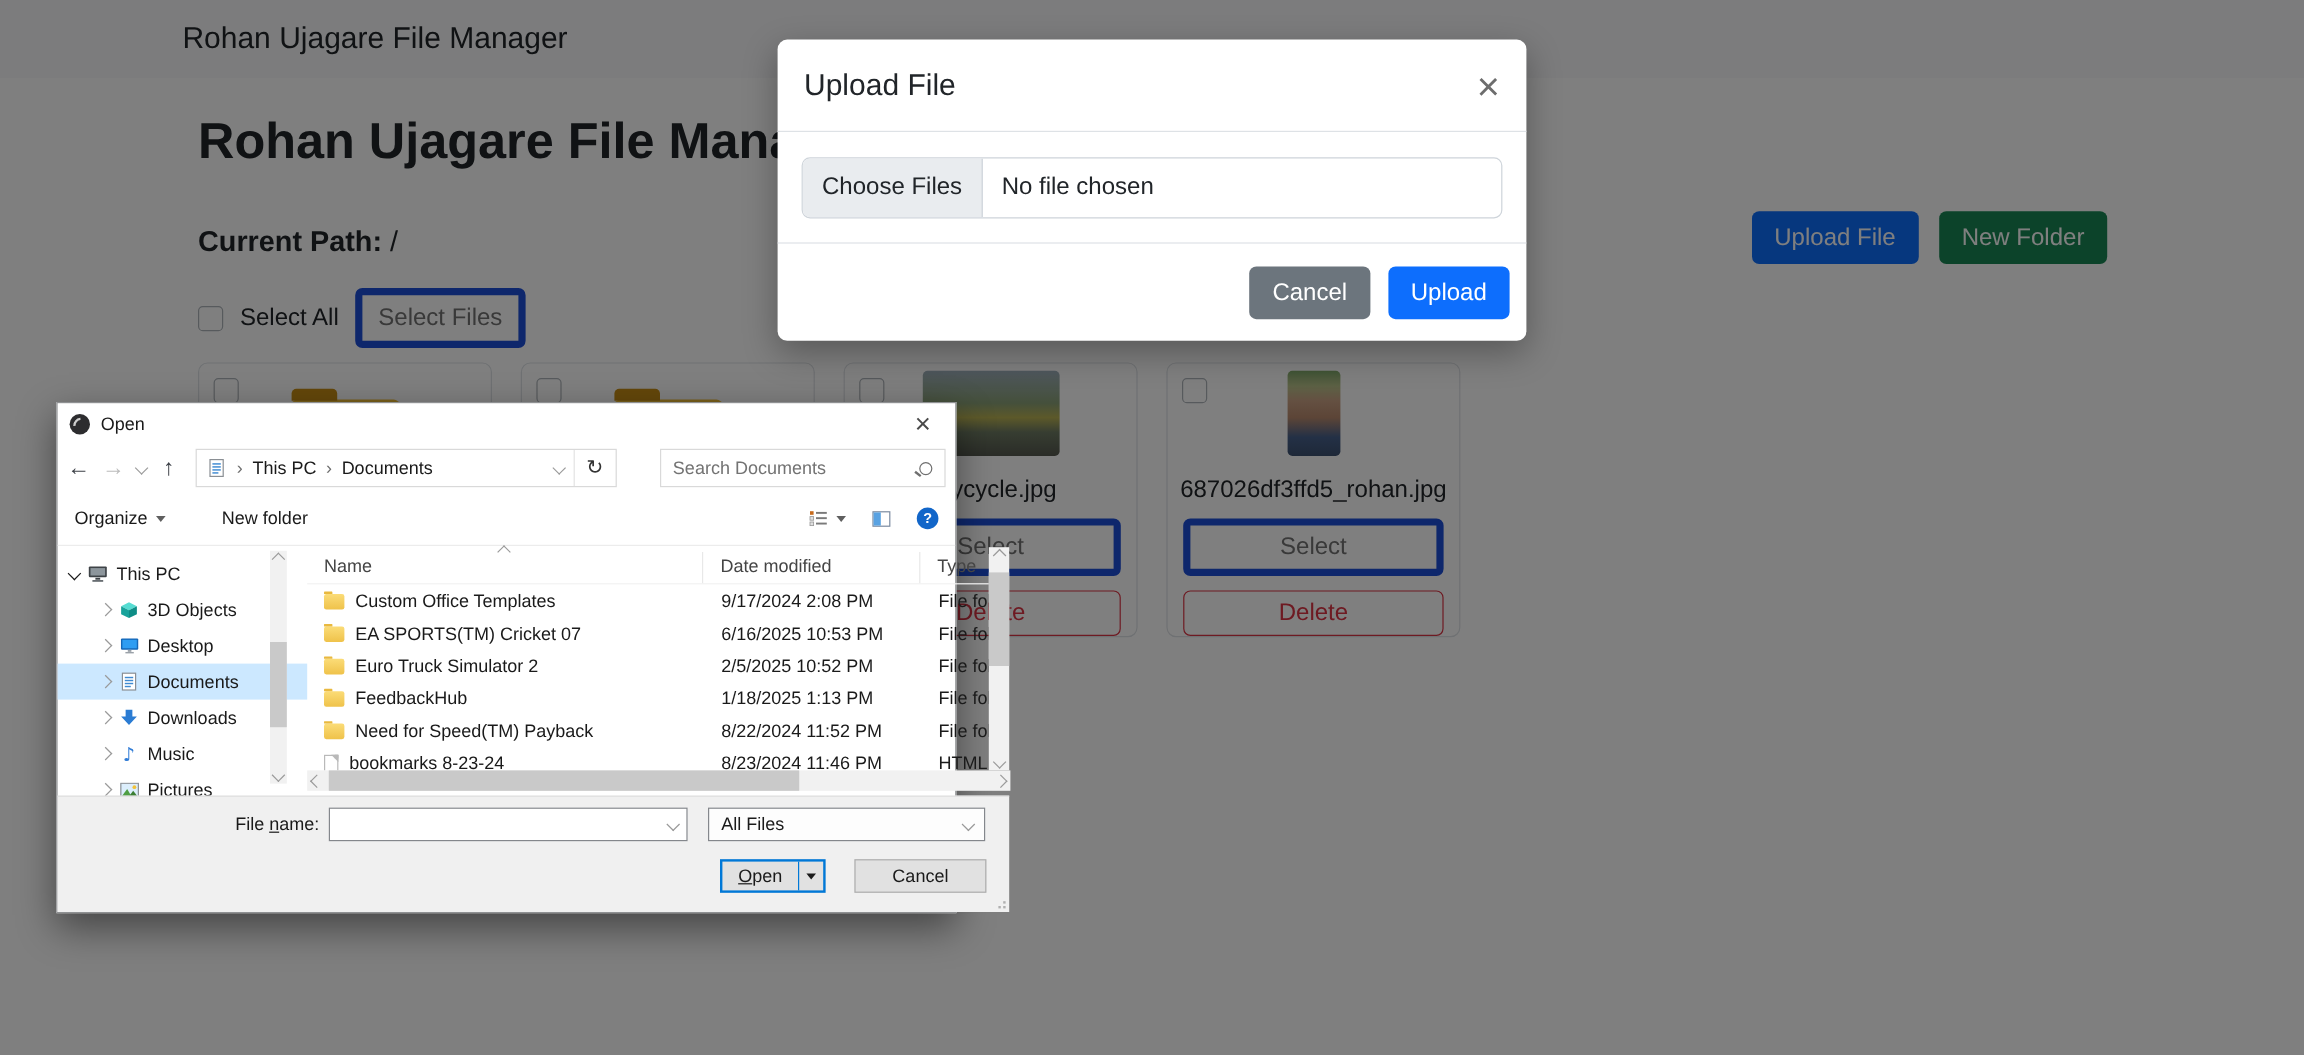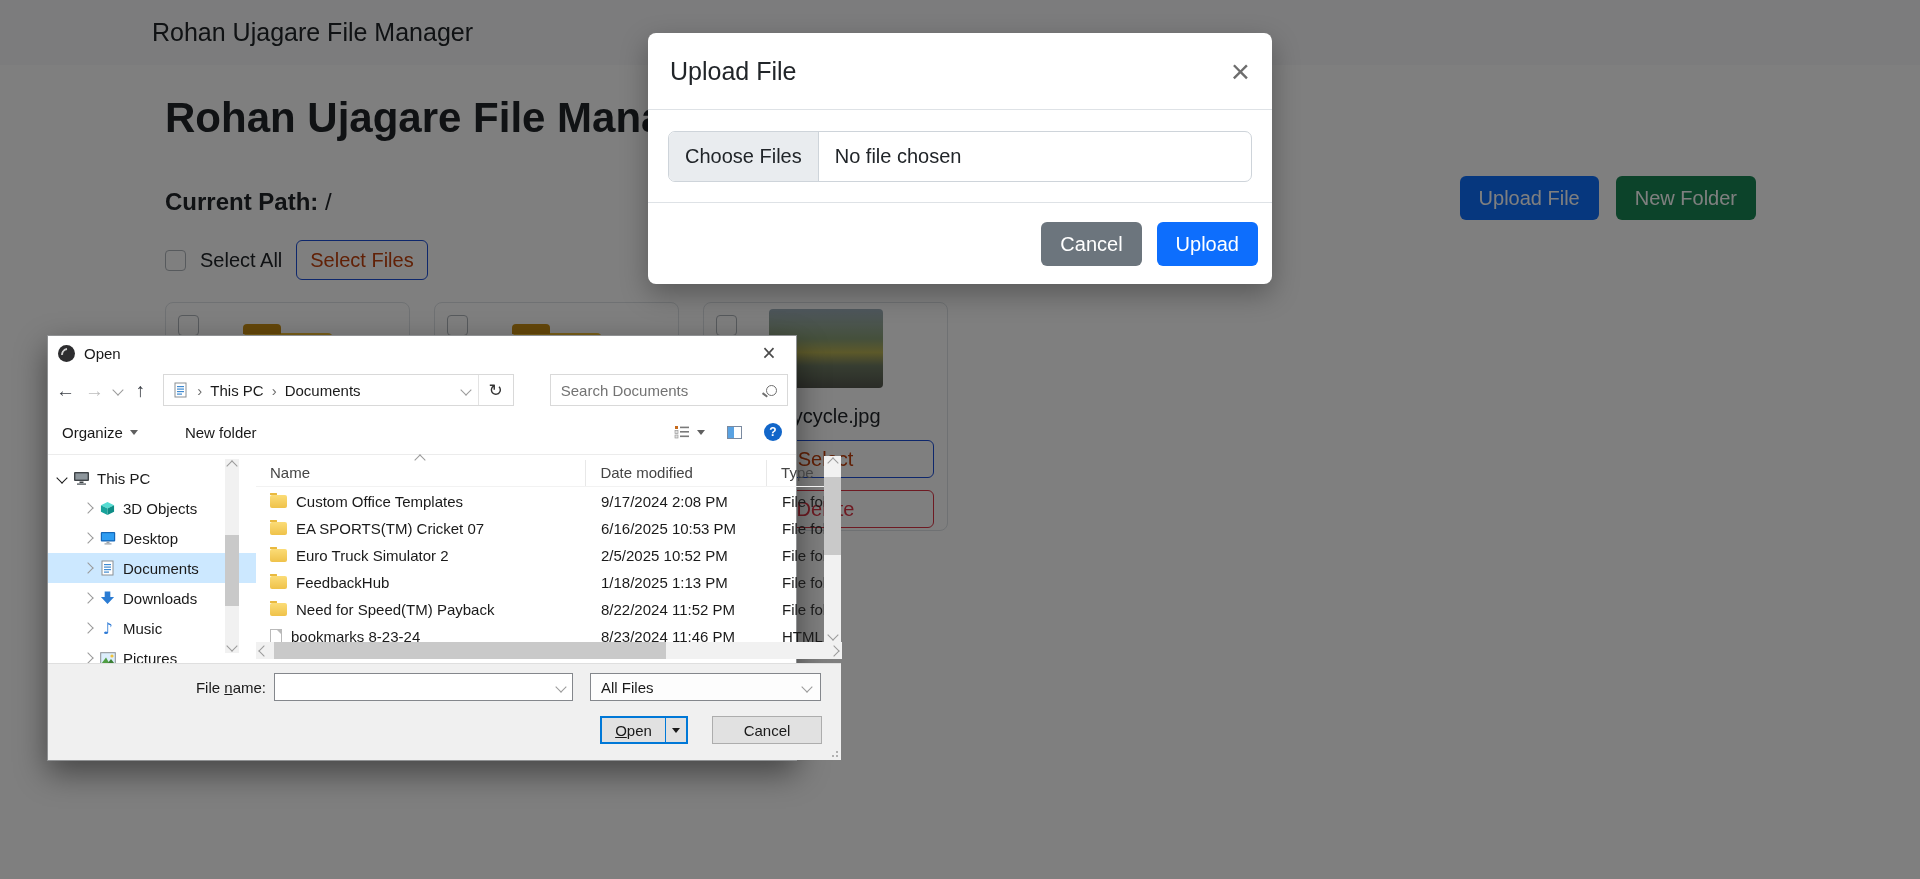--- a/index.html
+++ b/index.html
@@ -11,21 +11,21 @@
           display:flex;align-items:center;}
   .navbar .brand{margin-left:152px;font-size:25px;color:#212529;}
   .h1{position:absolute;left:165px;top:94px;font-size:42px;font-weight:700;white-space:nowrap;}
   .pathrow{position:absolute;left:165px;top:188px;font-size:24px;}
   .pathrow b{font-weight:700;}
   .topbtns{position:absolute;top:176px;right:164px;display:flex;gap:17px;}
   .btn{border:none;border-radius:6px;font-size:20px;padding:9px 19px;cursor:pointer;
        font-family:inherit;line-height:1.3;}
   .btn-primary{background:#0d6efd;color:#fff;}
   .btn-success{background:#198754;color:#fff;}
-  .btn-outline-primary{background:transparent;color:#c2410c;border:1px solid #1d4ed8;}
+  .btn-outline-primary{background:transparent;color:#737373;border:6px solid #1d4ed8;}
   .btn-outline-danger{background:transparent;color:#dc3545;border:1px solid #dc3545;}
   .selrow{position:absolute;left:165px;top:240px;display:flex;align-items:center;gap:14px;font-size:20px;}
   .cb{display:inline-block;width:19px;height:19px;border:1px solid #aeb4ba;border-radius:4px;background:#fff;}
   .selrow .btn{padding:6px 13px;}
   .cards{position:absolute;left:165px;top:302px;display:flex;gap:24px;}
   .card{width:245px;height:229px;background:#fff;border:1px solid #dee2e6;border-radius:8px;
         position:relative;display:flex;flex-direction:column;align-items:center;box-sizing:border-box;}
   .card .cb{position:absolute;left:12px;top:12px;}
   .thumb{border-radius:4px;margin-top:6px;}
   .thumb.landscape{width:114px;height:79px;
@@ -196,20 +196,27 @@
       <span class="cb"></span>
       <div class="bigfolder"></div>
     </div>
     <div class="card">
       <span class="cb"></span>
       <div class="thumb landscape"></div>
       <div class="fname">_bycycle.jpg</div>
       <button class="btn btn-outline-primary">Select</button>
       <button class="btn btn-outline-danger">Delete</button>
     </div>
+    <div class="card">
+      <span class="cb"></span>
+      <div class="thumb portrait"></div>
+      <div class="fname">687026df3ffd5_rohan.jpg</div>
+      <button class="btn btn-outline-primary">Select</button>
+      <button class="btn btn-outline-danger">Delete</button>
+    </div>
   </div>
 
   <div class="backdrop"></div>
 
   <div class="modal">
     <div class="modal-head">
       <span class="modal-title">Upload File</span>
       <span class="modal-x">×</span>
     </div>
     <div class="modal-body">

